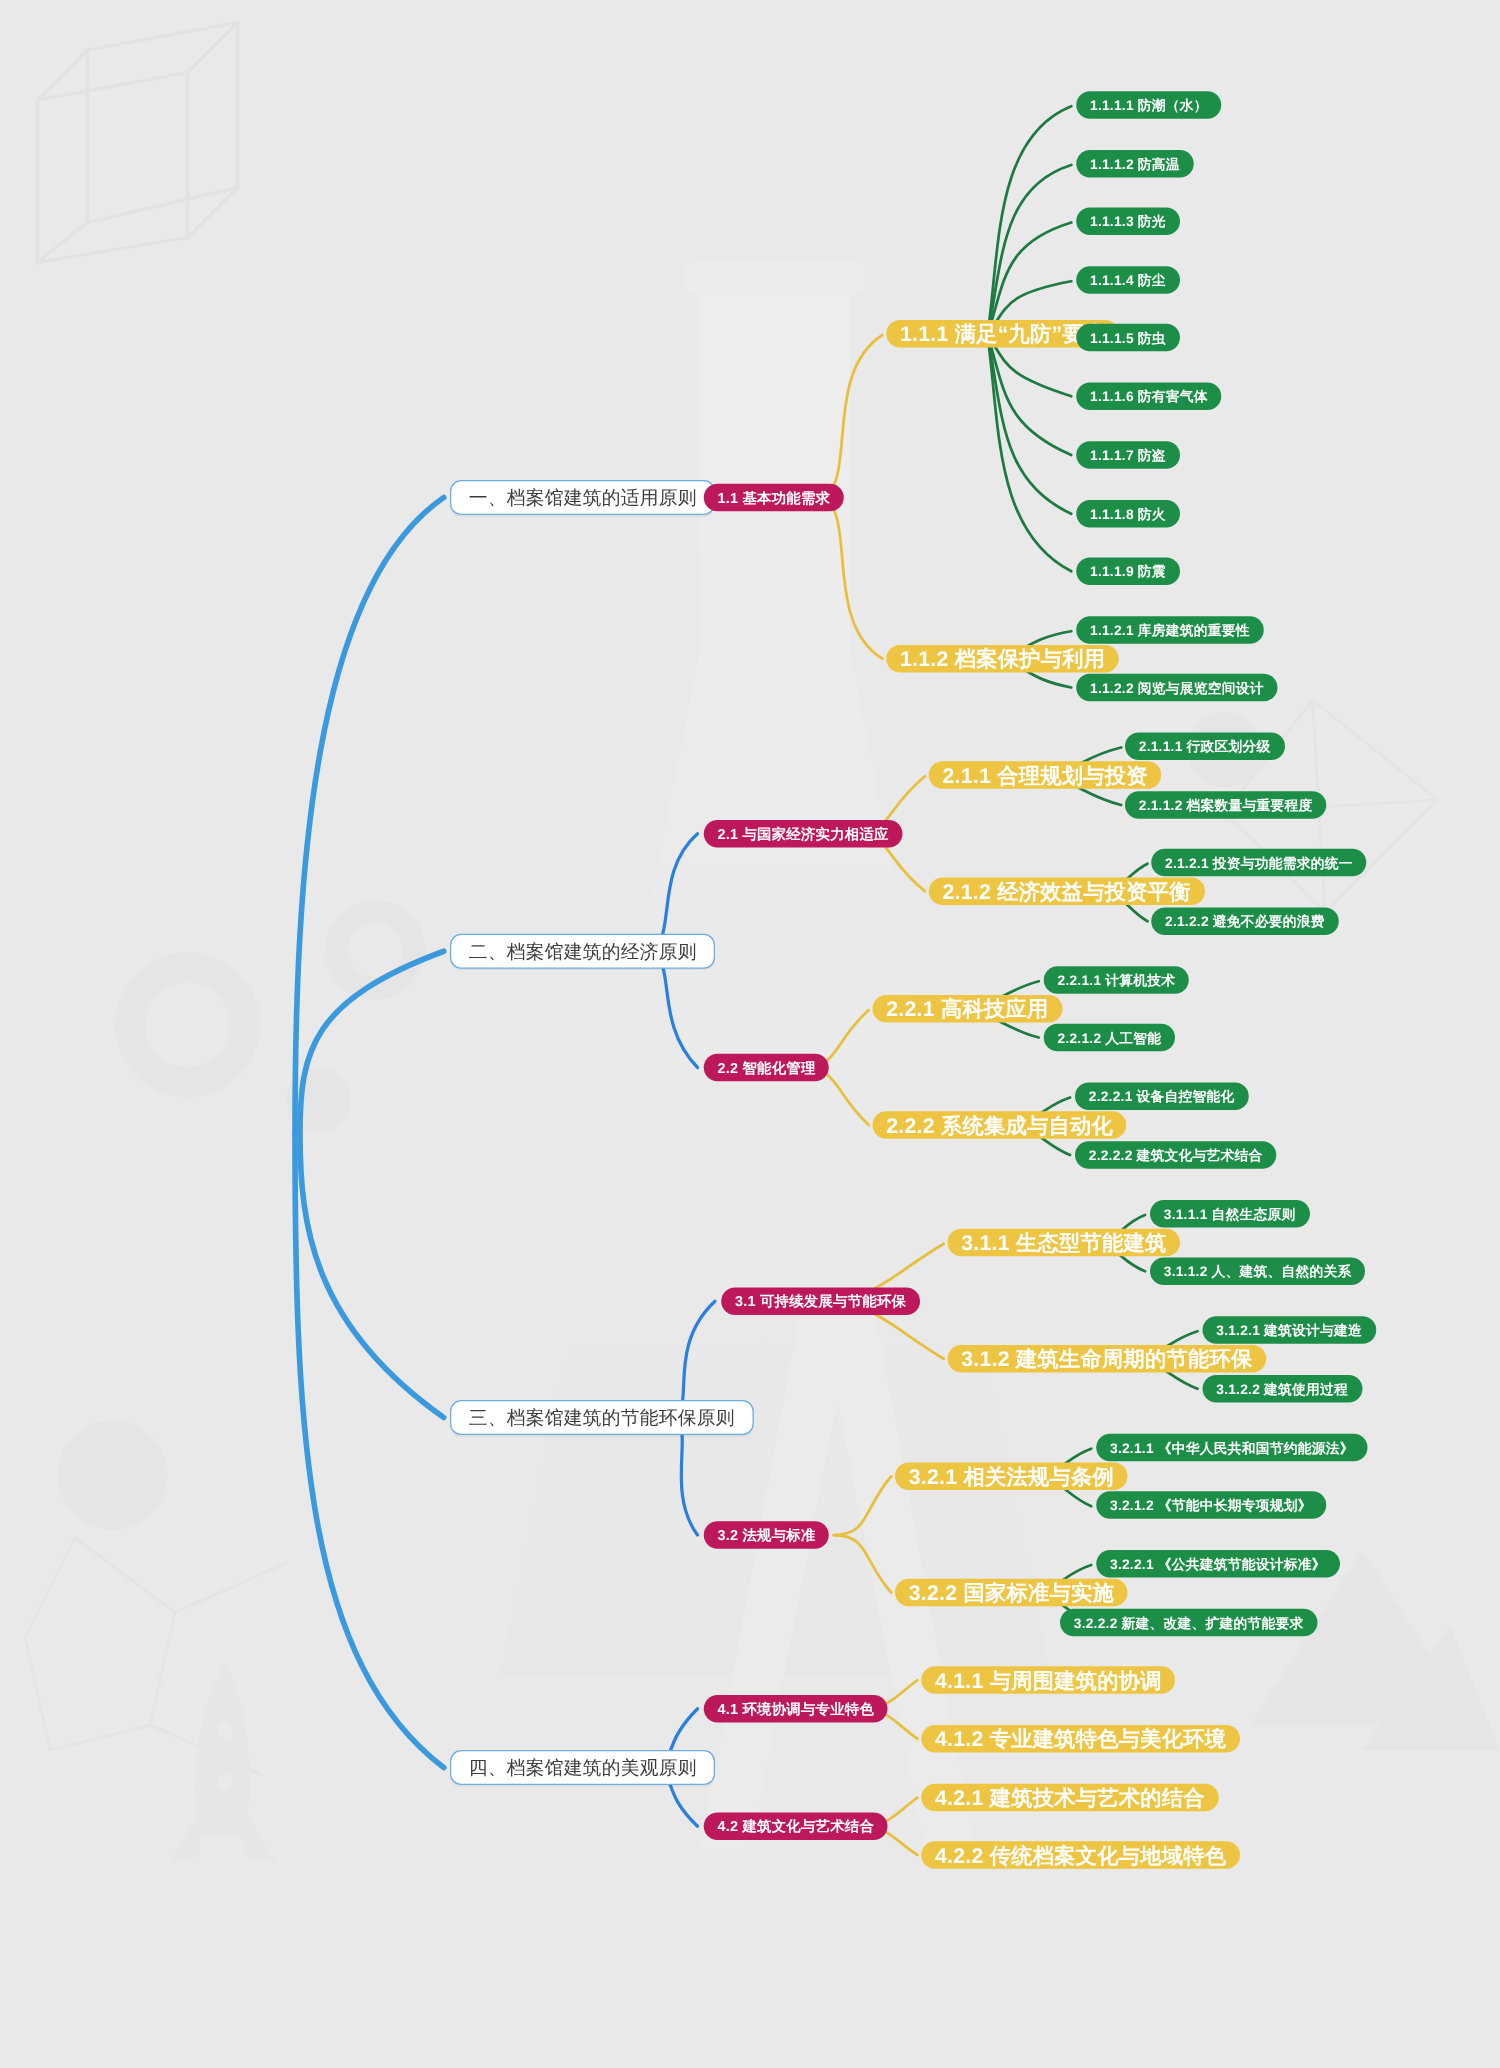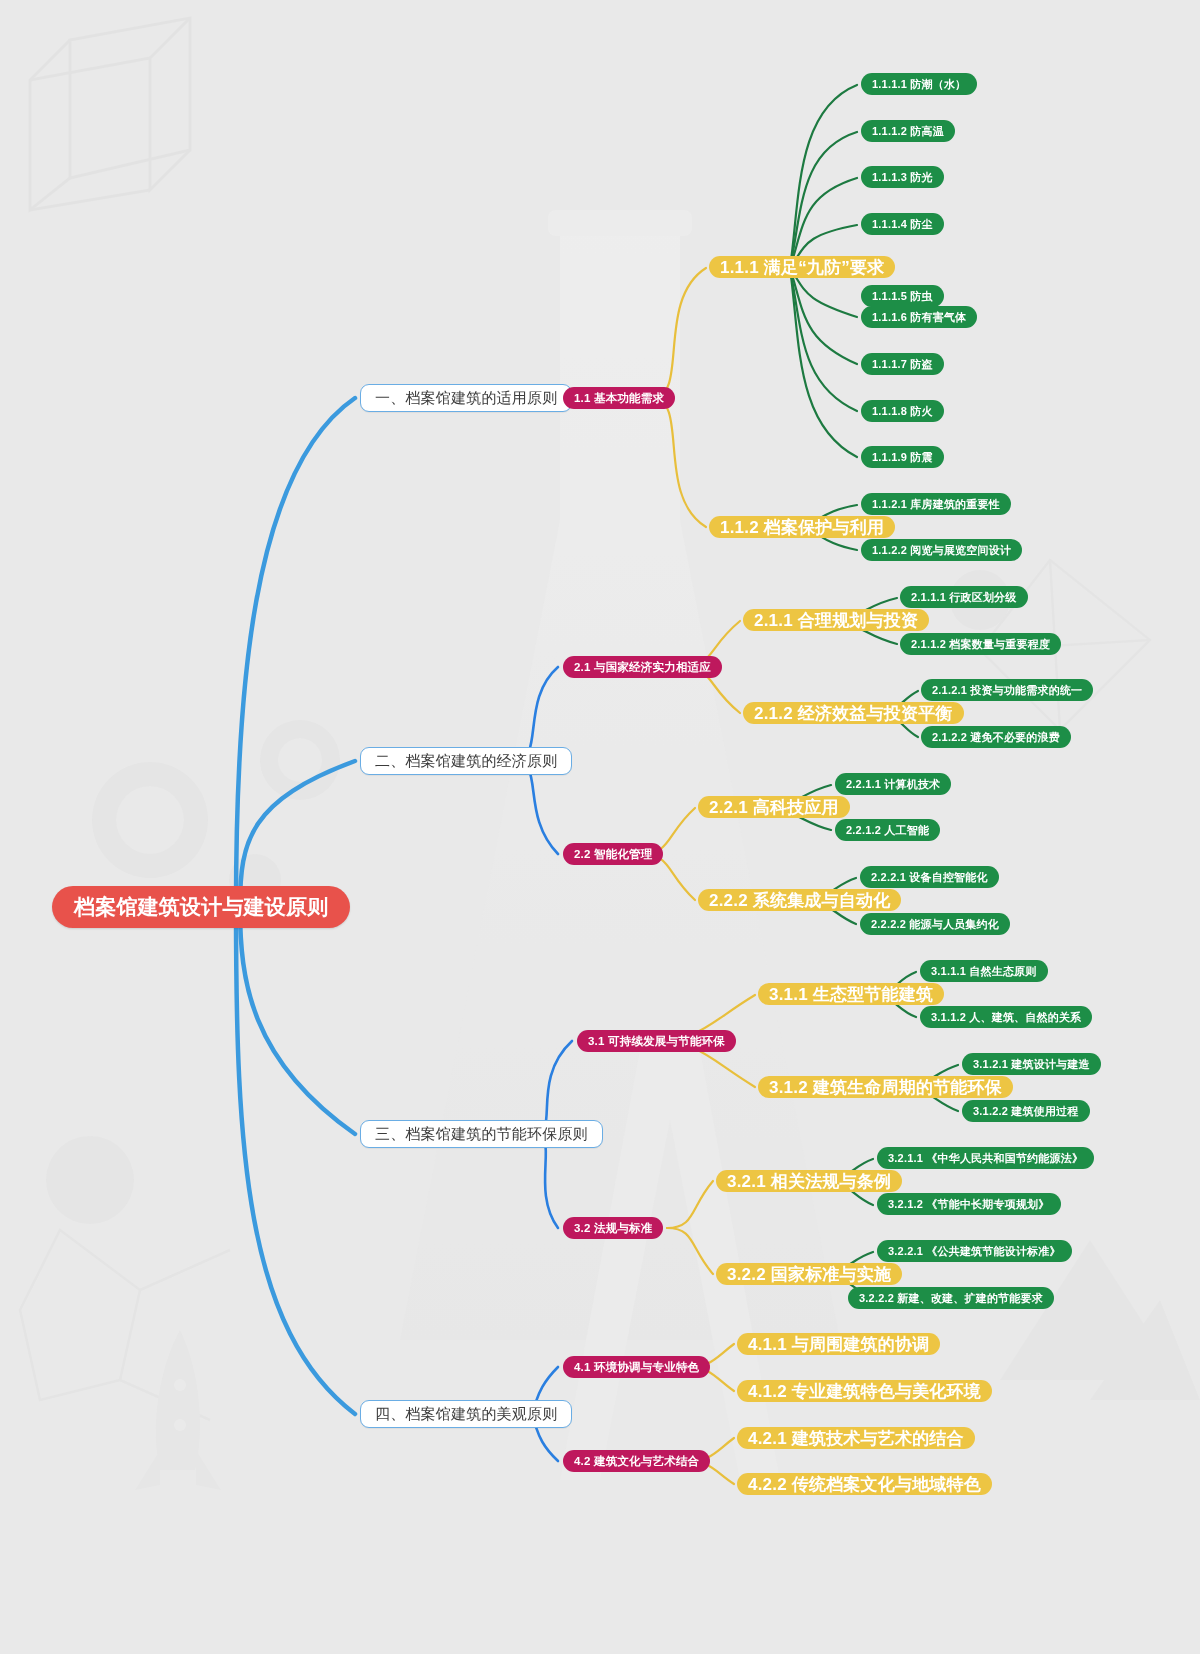--- a/index.html
+++ b/index.html
@@ -218,23 +218,20 @@
       <path d="M900 1087 C930 1087 932 1073 958 1065"></path>
       <path d="M900 1087 C930 1087 932 1101 958 1111"></path>
 
       <path d="M822 1181 C850 1181 850 1167 873 1159"></path>
       <path d="M822 1181 C850 1181 850 1195 873 1205"></path>
       <path d="M818 1274 C848 1274 848 1260 873 1252"></path>
       <path d="M818 1274 C848 1274 848 1288 873 1298"></path>
     </g>
   </svg>
 
-  <div class="node n-root" style="left:52px;top:907px;">
-    <span>档案馆建筑设计与建设原则</span>
-  </div>
 
   <div class="node n-l1" style="left:360px;top:398px;">
     <span>一、档案馆建筑的适用原则</span>
   </div>
   <div class="node n-l2" style="left:563px;top:398px;">
     <span>1.1 基本功能需求</span>
   </div>
   <div class="node n-l3" style="left:709px;top:267px;">
     <span>1.1.1 满足“九防”要求</span>
   </div>
@@ -243,21 +240,21 @@
   </div>
   <div class="node n-l4" style="left:861px;top:131px;">
     <span>1.1.1.2 防高温</span>
   </div>
   <div class="node n-l4" style="left:861px;top:177px;">
     <span>1.1.1.3 防光</span>
   </div>
   <div class="node n-l4" style="left:861px;top:224px;">
     <span>1.1.1.4 防尘</span>
   </div>
-  <div class="node n-l4" style="left:861px;top:270px;margin-top:26px;">
+  <div class="node n-l4" style="left:861px;top:270px;">
     <span>1.1.1.5 防虫</span>
   </div>
   <div class="node n-l4" style="left:861px;top:317px;">
     <span>1.1.1.6 防有害气体</span>
   </div>
   <div class="node n-l4" style="left:861px;top:364px;">
     <span>1.1.1.7 防盗</span>
   </div>
   <div class="node n-l4" style="left:861px;top:411px;">
     <span>1.1.1.8 防火</span>
@@ -311,21 +308,21 @@
   <div class="node n-l4" style="left:835px;top:830px;">
     <span>2.2.1.2 人工智能</span>
   </div>
   <div class="node n-l3" style="left:698px;top:900px;">
     <span>2.2.2 系统集成与自动化</span>
   </div>
   <div class="node n-l4" style="left:860px;top:877px;">
     <span>2.2.2.1 设备自控智能化</span>
   </div>
   <div class="node n-l4" style="left:860px;top:924px;">
-    <span>2.2.2.2 能源与人员集约化</span>
+    <span>2.2.2.2 建筑文化与艺术结合</span>
   </div>
 
   <div class="node n-l1" style="left:360px;top:1134px;">
     <span>三、档案馆建筑的节能环保原则</span>
   </div>
   <div class="node n-l2" style="left:577px;top:1041px;">
     <span>3.1 可持续发展与节能环保</span>
   </div>
   <div class="node n-l3" style="left:758px;top:994px;">
     <span>3.1.1 生态型节能建筑</span>

